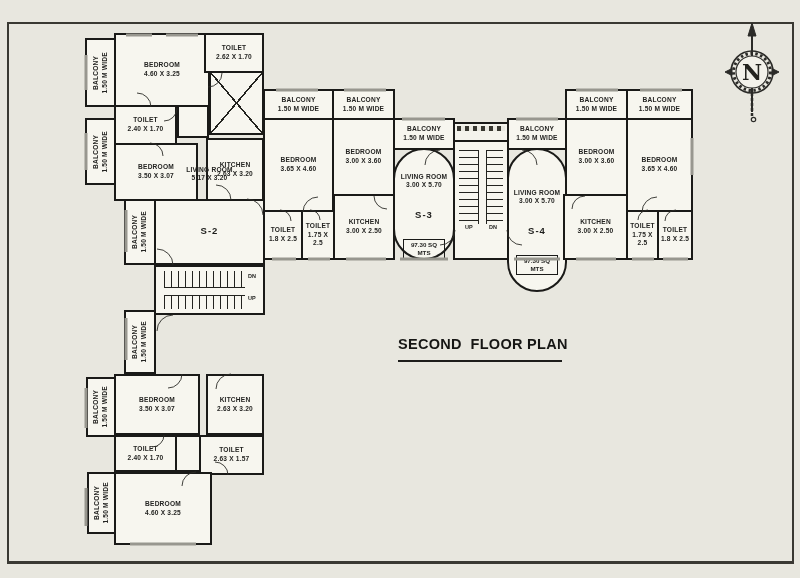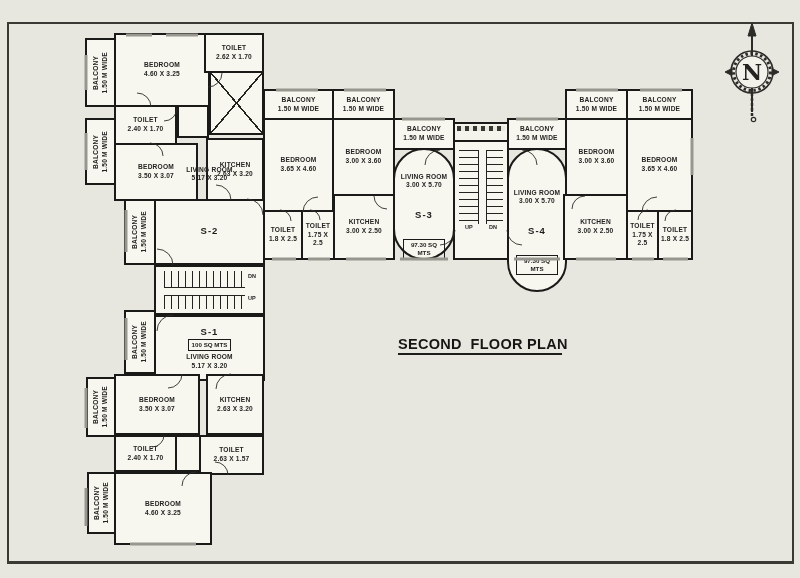--- a/index.html
+++ b/index.html
@@ -28,21 +28,21 @@
   .stair-v .treads{position:absolute;top:8px;bottom:34px;left:4px;right:4px;
     background:repeating-linear-gradient(180deg,#23231f 0 1px,transparent 1px 7px);}
   .stair-v .divider{position:absolute;top:8px;bottom:34px;left:50%;width:7px;margin-left:-3.5px;
     background:#f7f6ef;border-left:1px solid #23231f;border-right:1px solid #23231f;}
   .stair-label{position:absolute;font-size:5.5px;font-weight:700;color:#1d1d1b;}
   .hatch{background:#f4f3ec;}
   .hatch::before{content:"";position:absolute;left:2px;right:2px;top:2px;height:5px;
     background:repeating-linear-gradient(90deg,#37362f 0 4px,#e9e8e0 4px 8px);}
   .title{position:absolute;left:398px;top:336px;width:164px;text-align:right;
          font-size:14.5px;font-weight:700;letter-spacing:.3px;color:#161614;
-         border-bottom:2px solid #1d1d1b;padding-bottom:1px;white-space:pre;}
+         border-bottom:2px solid #1d1d1b;padding-bottom:8px;white-space:pre;}
   .overlay{position:absolute;inset:0;pointer-events:none;}
   .compass{position:absolute;left:717px;top:20px;}
 </style>
 </head>
 <body>
 
 <div class="page">
   <div class="frame"></div>
 
   <div class="plan" id="plan">
@@ -102,28 +102,20 @@
           <div class="dims">5.17 X 3.20</div>
         </div>
         <div class="unit-id">S-2</div>
         <div class="area-box">99.50 SQ MTS</div>
       </div>
       <div class="room stair-h" style="left: 154px; top: 265px; width: 111px; height: 50px;">
         <div class="treads"></div>
         <div class="divider"></div>
         <span class="stair-label" style="left: 92px; top: 6px;">DN</span>
         <span class="stair-label" style="left: 92px; top: 28px;">UP</span>
-      </div>
-      <div class="room" style="left: 154px; top: 315px; width: 111px; height: 66px;">
-        <div class="unit-id">S-1</div>
-        <div class="area-box">100 SQ MTS</div>
-        <div class="rlabel">
-          <div>LIVING ROOM</div>
-          <div class="dims">5.17 X 3.20</div>
-        </div>
       </div>
       <div class="room vert" style="left: 124px; top: 310px; width: 32px; height: 64px;">
         <div class="rlabel">
           <div>BALCONY</div>
           <div class="dims">1.50 M WIDE</div>
         </div>
       </div>
       <div class="room" style="left: 114px; top: 374px; width: 86px; height: 61px;">
         <div class="rlabel">
           <div>BEDROOM</div>

